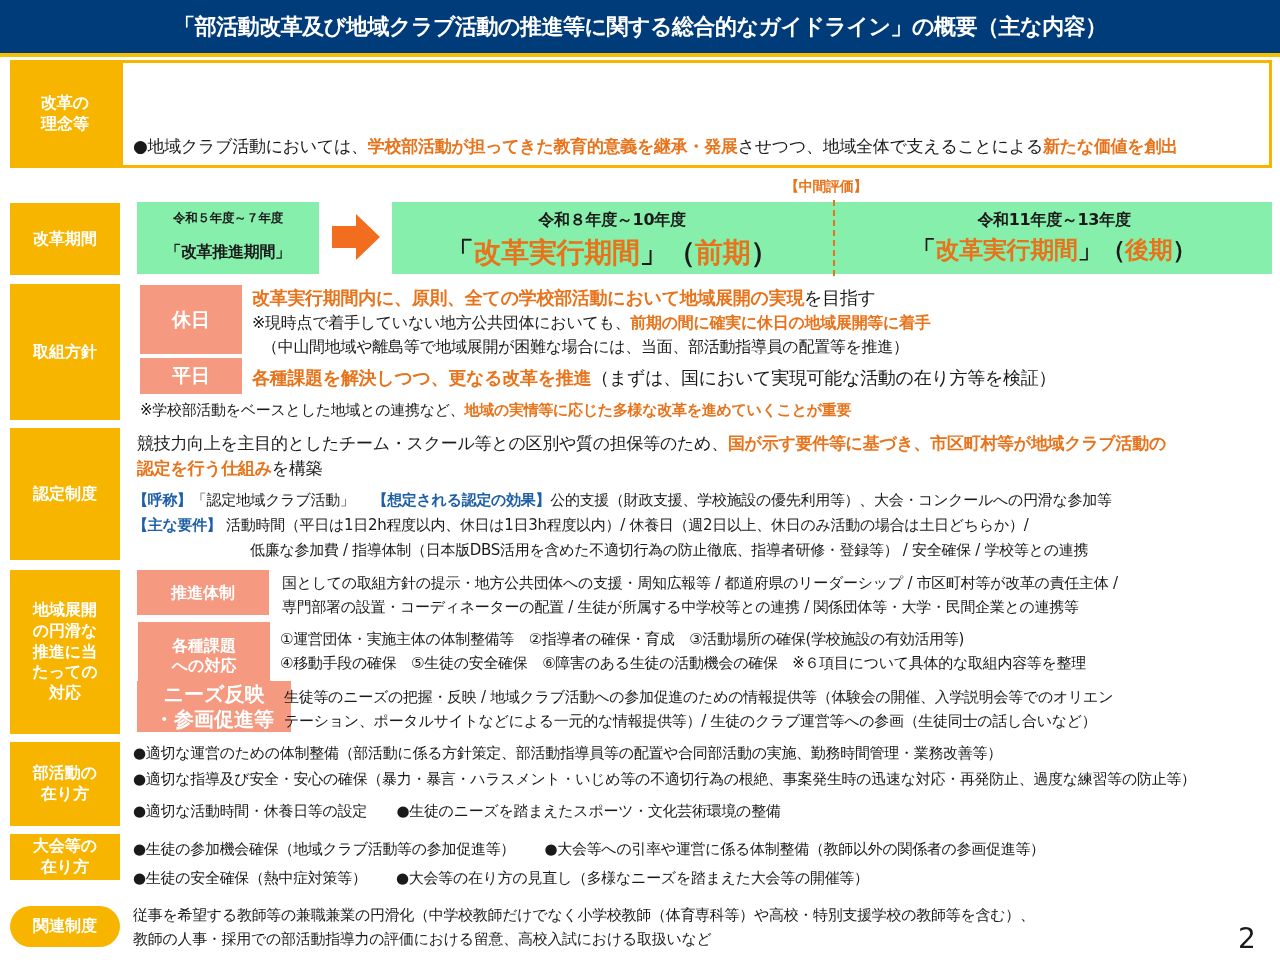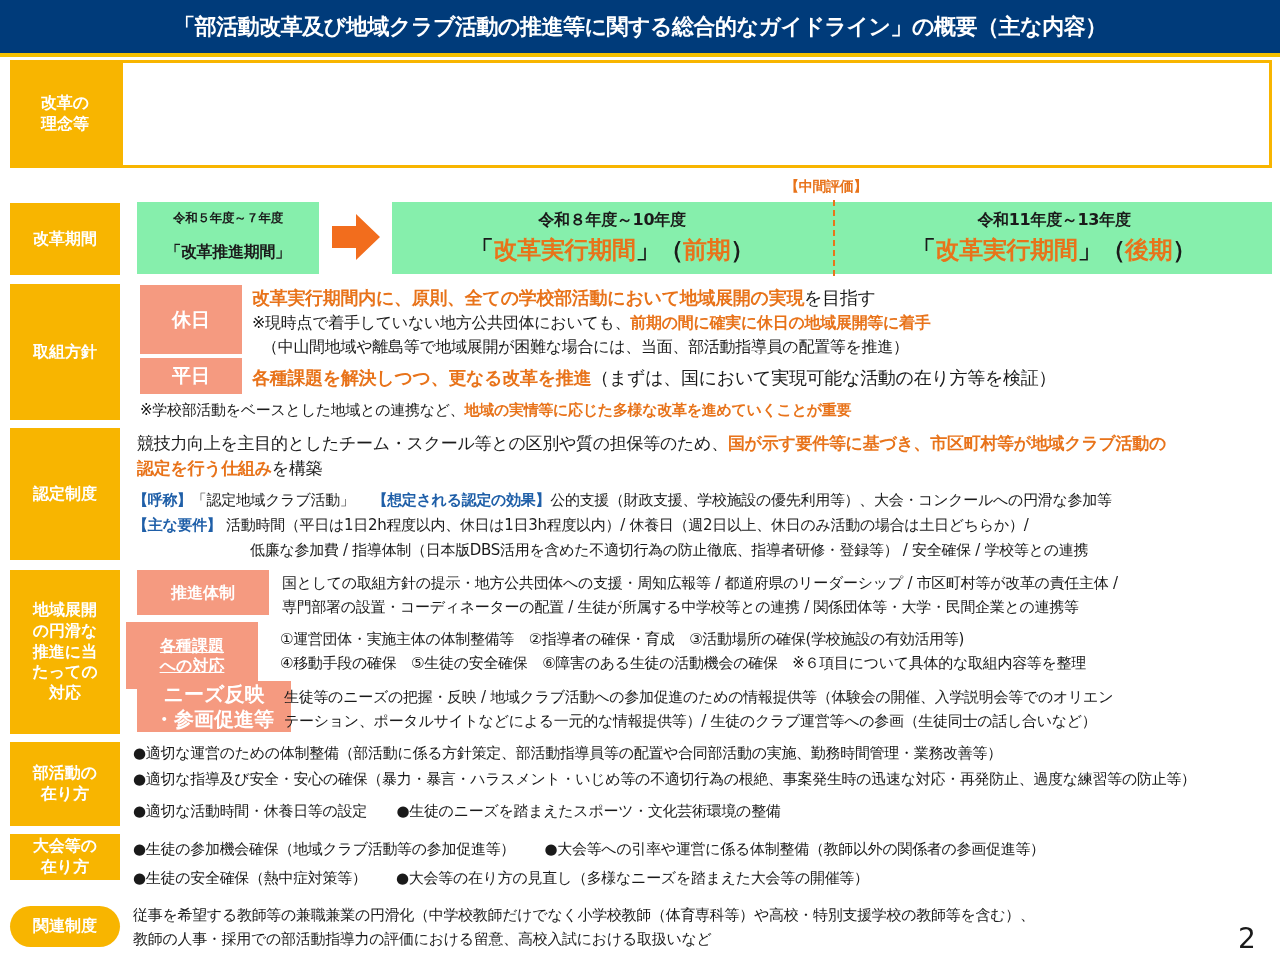--- a/index.html
+++ b/index.html
@@ -17,34 +17,35 @@
 <body>
 
 <div class="hdr">
     <span>「部活動改革及び地域クラブ活動の推進等に関する総合的なガイドライン」の概要（主な内容）</span>
   </div>
 <div class="hdr-line"></div>
 
 <div class="lbl" style="top:60px;height:108px;white-space:pre-line;">改革の
 理念等</div>
 <div class="box" style="left:120px;top:60px;width:1152px;height:108px;border:3px solid #f8b500;">
+  <div class="t" style="left:10px;top:72px;font-size:17px;"><span>●地域クラブ活動においては、</span><span class="o">学校部活動が担ってきた教育的意義を継承・発展</span><span>させつつ、地域全体で支えることによる</span><span class="o">新たな価値を創出</span></div>
 </div>
 
 <div class="t" style="left:785px;top:178px;font-size:14px;color:#e8731a;font-weight:bold;">【中間評価】</div>
 <div class="lbl" style="top:203px;height:72px;">改革期間</div>
 <div class="beige" style="left:137px;top:202px;width:182px;height:72px;">
   <div class="t" style="left:0;width:182px;text-align:center;top:8px;font-size:12.5px;font-weight:bold;">令和５年度～７年度</div>
   <div class="t" style="left:0;width:182px;text-align:center;top:40px;font-size:16px;font-weight:bold;">「改革推進期間」</div>
 </div>
 <svg style="position:absolute;left:332px;top:214px;" width="48" height="46">
     <polygon points="0,12 24,12 24,0 48,23 24,46 24,34 0,34" fill="#f26d1d"></polygon>
   </svg>
 <div class="beige" style="left:392px;top:202px;width:880px;height:72px;"></div>
 <div class="t" style="left:392px;width:440px;text-align:center;top:210px;font-size:16px;font-weight:bold;">令和８年度～10年度</div>
-<div class="t" style="left:392px;width:440px;text-align:center;top:234px;font-size:24px;font-weight:bold;"><span>「</span><span class="o">改革実行期間</span><span>」（</span><span class="o">前期</span><span>）</span></div>
+<div class="t" style="left:392px;width:440px;text-align:center;top:234px;font-size:28px;font-weight:bold;"><span>「</span><span class="o">改革実行期間</span><span>」（</span><span class="o">前期</span><span>）</span></div>
 <div style="position:absolute;left:833px;top:200px;height:76px;border-left:2px dashed #e8731a;"></div>
 <div class="t" style="left:836px;width:436px;text-align:center;top:210px;font-size:16px;font-weight:bold;">令和11年度～13年度</div>
 <div class="t" style="left:836px;width:436px;text-align:center;top:234px;font-size:24px;font-weight:bold;"><span>「</span><span class="o">改革実行期間</span><span>」（</span><span class="o">後期</span><span>）</span></div>
 
 <div class="lbl" style="top:284px;height:136px;">取組方針</div>
 <div class="sal" style="left:140px;top:285px;width:102px;height:69px;font-size:19px;">休日</div>
 <div class="sal" style="left:140px;top:358px;width:102px;height:36px;font-size:19px;">平日</div>
 <div class="t" style="left:252px;top:286px;font-size:18px;"><span class="o">改革実行期間内に、原則、全ての学校部活動において地域展開の実現</span><span>を目指す</span></div>
 <div class="t" style="left:252px;top:313px;font-size:16px;"><span>※現時点で着手していない地方公共団体においても、</span><span class="o">前期の間に確実に休日の地域展開等に着手</span></div>
 <div class="t" style="left:262px;top:337px;font-size:16px;">（中山間地域や離島等で地域展開が困難な場合には、当面、部活動指導員の配置等を推進）</div>
@@ -57,21 +58,21 @@
 <div class="t" style="left:133px;top:491px;font-size:15px;"><span class="o" style="color:#1f5fa8">【呼称】</span><span>「認定地域クラブ活動」</span>&nbsp;&nbsp;&nbsp;&nbsp;<span class="o" style="color:#1f5fa8">【想定される認定の効果】</span><span>公的支援（財政支援、学校施設の優先利用等）、大会・コンクールへの円滑な参加等</span></div>
 <div class="t" style="left:133px;top:516px;font-size:15px;"><span class="o" style="color:#1f5fa8">【主な要件】</span>&nbsp;<span>活動時間（平日は1日2h程度以内、休日は1日3h程度以内）/ 休養日（週2日以上、休日のみ活動の場合は土日どちらか）/</span></div>
 <div class="t" style="left:250px;top:541px;font-size:15px;">低廉な参加費 / 指導体制（日本版DBS活用を含めた不適切行為の防止徹底、指導者研修・登録等） / 安全確保 / 学校等との連携</div>
 
 <div class="lbl" style="top:570px;height:164px;white-space:pre-line;font-size:16px;">地域展開
 の円滑な
 推進に当
 たっての
 対応</div>
 <div class="sal" style="left:137px;top:570px;width:132px;height:45px;font-size:16px;">推進体制</div>
-<div class="sal" style="left:126px;top:622px;width:132px;height:67px;font-size:16px;white-space:pre-line;text-decoration:underline;">各種課題
+<div class="sal" style="left:138px;top:622px;width:132px;height:67px;font-size:16px;white-space:pre-line;">各種課題
 への対応</div>
 <div class="sal" style="left:137px;top:681px;width:154px;height:51px;font-size:20px;white-space:pre-line;">ニーズ反映
 ・参画促進等</div>
 <div class="t" style="left:282px;top:574px;font-size:15px;">国としての取組方針の提示・地方公共団体への支援・周知広報等 / 都道府県のリーダーシップ / 市区町村等が改革の責任主体 /</div>
 <div class="t" style="left:282px;top:598px;font-size:15px;">専門部署の設置・コーディネーターの配置 / 生徒が所属する中学校等との連携 / 関係団体等・大学・民間企業との連携等</div>
 <div class="t" style="left:280px;top:630px;font-size:15px;">①運営団体・実施主体の体制整備等　②指導者の確保・育成　③活動場所の確保(学校施設の有効活用等)</div>
 <div class="t" style="left:280px;top:654px;font-size:15px;">④移動手段の確保　⑤生徒の安全確保　⑥障害のある生徒の活動機会の確保　※６項目について具体的な取組内容等を整理</div>
 <div class="t" style="left:284px;top:688px;font-size:15px;">生徒等のニーズの把握・反映 / 地域クラブ活動への参加促進のための情報提供等（体験会の開催、入学説明会等でのオリエン</div>
 <div class="t" style="left:284px;top:712px;font-size:15px;">テーション、ポータルサイトなどによる一元的な情報提供等）/ 生徒のクラブ運営等への参画（生徒同士の話し合いなど）</div>
 

